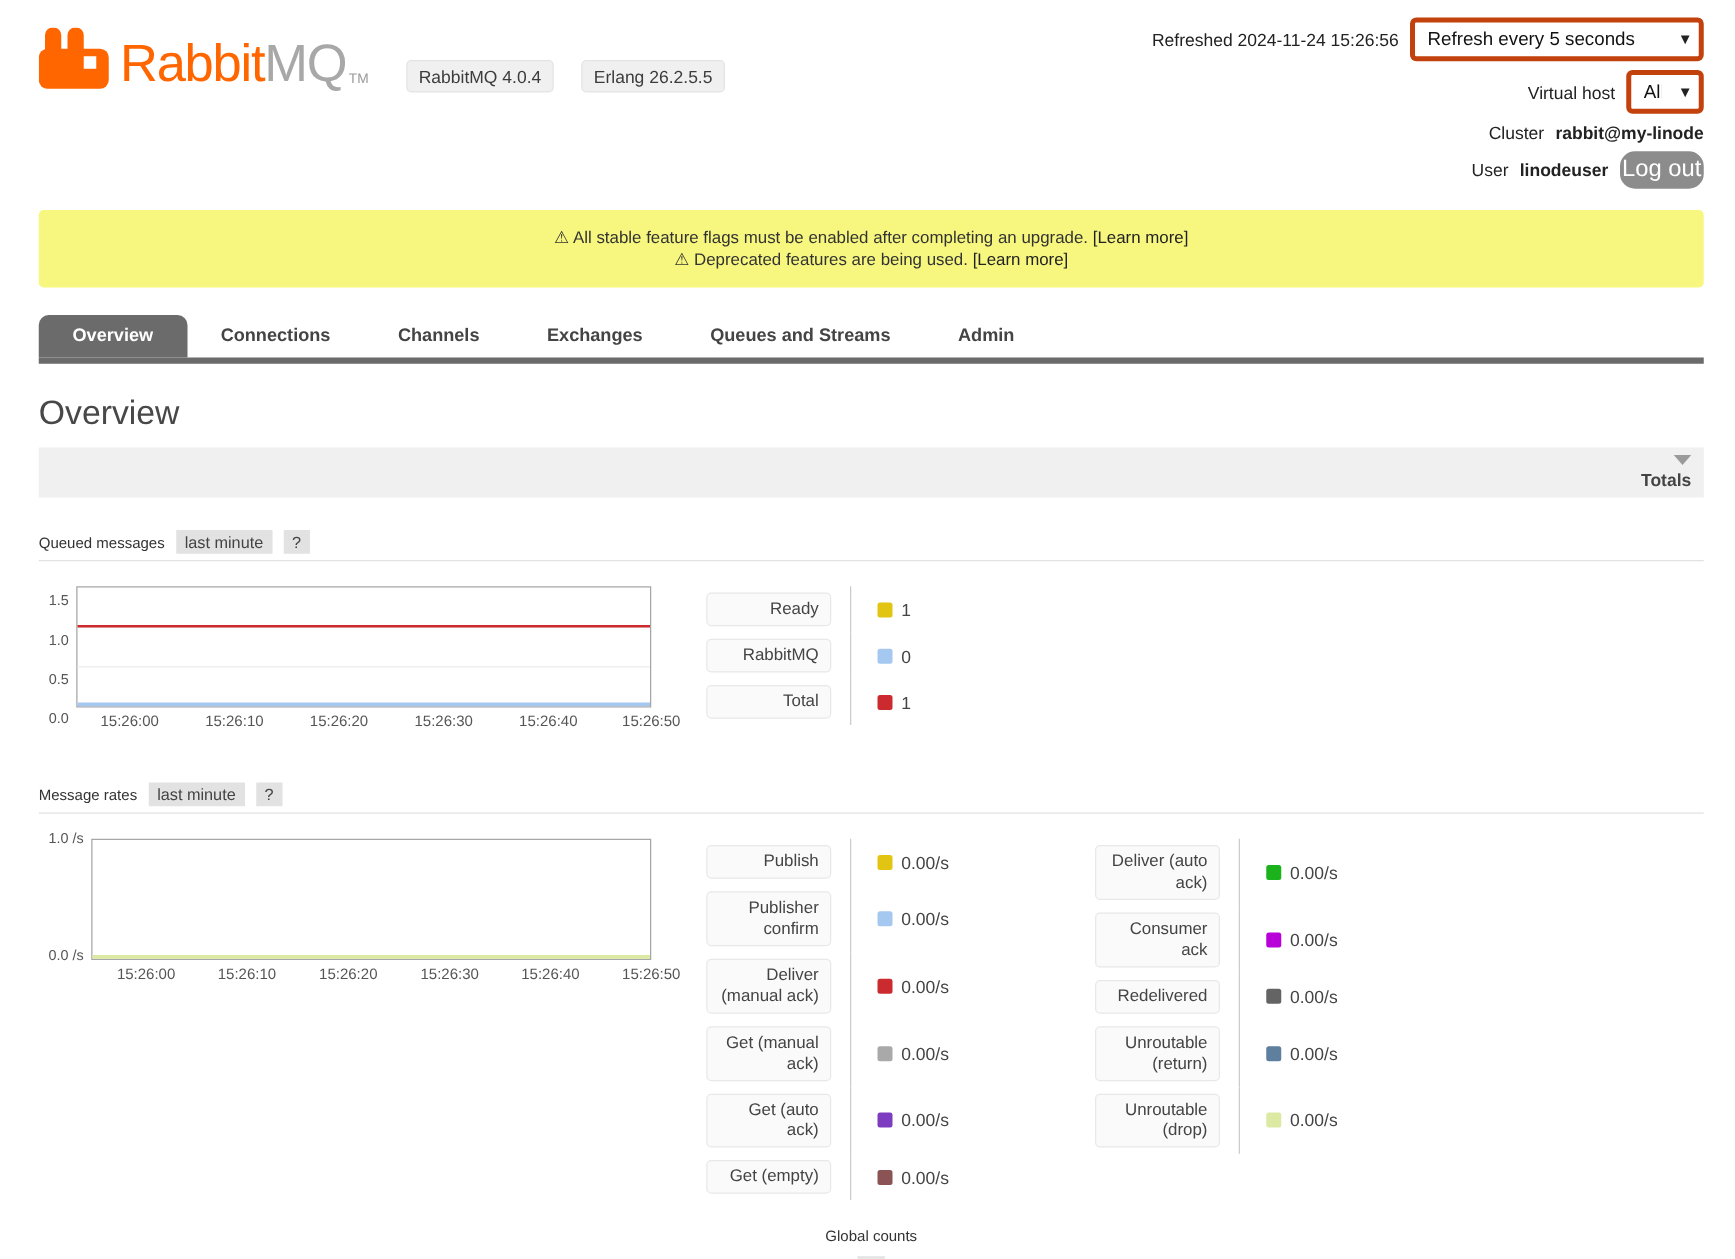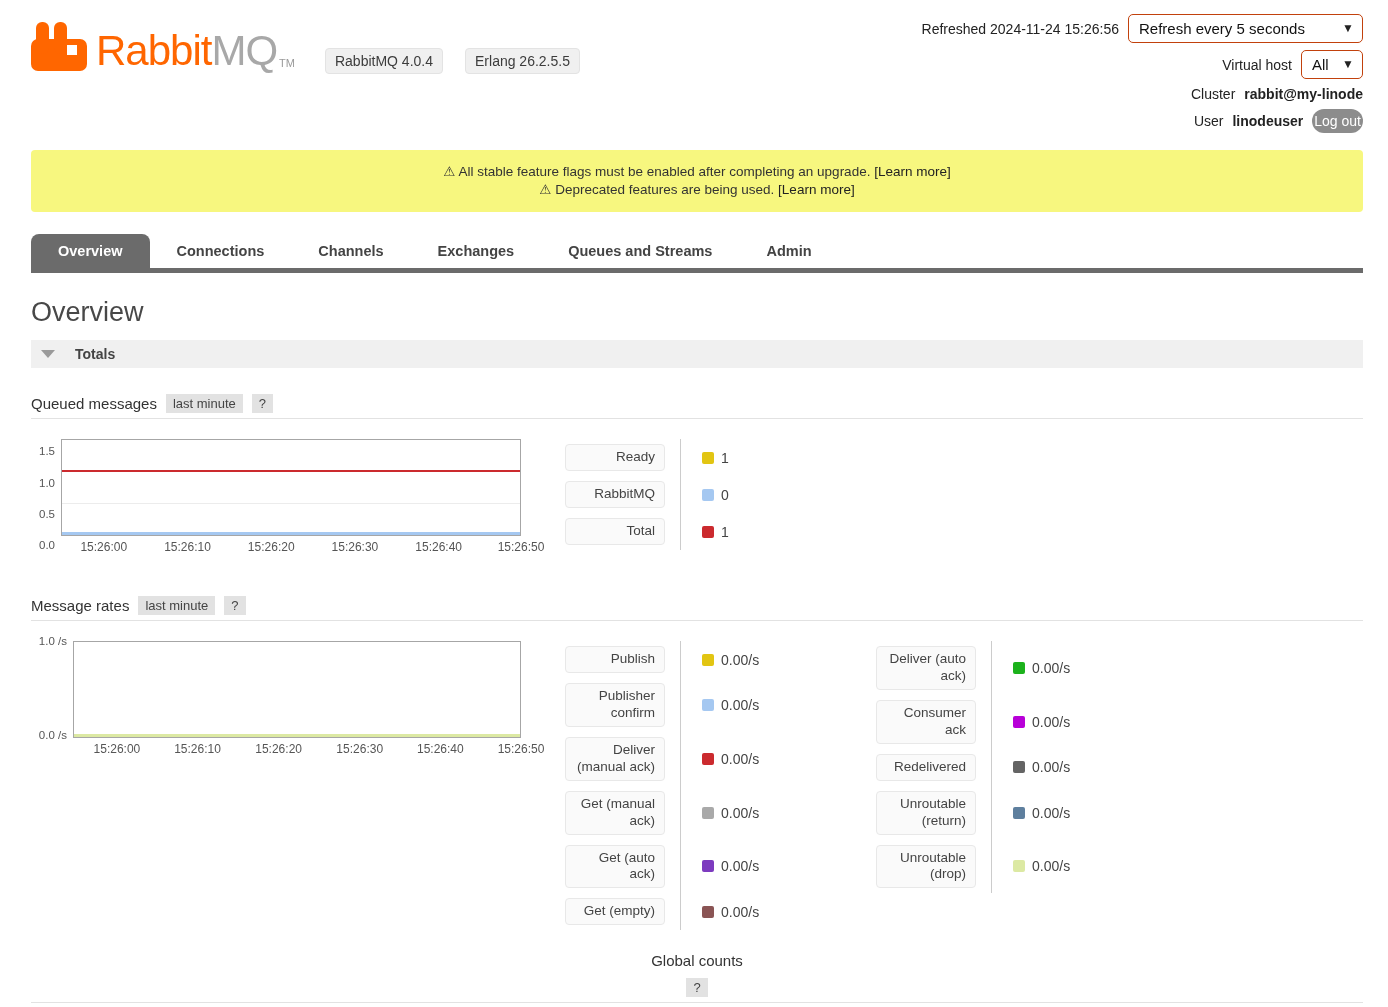--- a/index.html
+++ b/index.html
@@ -26,29 +26,29 @@
     padding:4px 9px; font-size:14px; color:#3c3c3c; white-space:nowrap;
   }
 
   .status { text-align:right; font-size:14px; color:#222; }
   .status-row { display:flex; justify-content:flex-end; align-items:center; gap:9px; margin-bottom:7px; }
   .selwrap { position:relative; display:inline-block; }
   .selwrap select {
     -webkit-appearance:none; appearance:none;
     font-family:"Liberation Sans", sans-serif;
     font-size:15px; color:#111; background:#fff;
-    border:1px solid #c2410c; border-radius:5px;
+    border:4px solid #c2410c; border-radius:5px;
     padding:5px 30px 5px 10px;
   }
   .selwrap .chev { position:absolute; right:9px; top:50%; transform:translateY(-54%); font-size:12px; color:#222; pointer-events:none; }
   .bold { font-weight:bold; }
   .logout-btn {
     background:#8c8c8c; color:#fff; border:none; border-radius:12px;
     font-family:"Liberation Sans", sans-serif;
-    font-size:14px; padding:4px 2px; cursor:pointer;
+    font-size:19px; padding:4px 2px; cursor:pointer;
   }
 
   
   .banner {
     margin-top:10px; background:#f7f77f; border-radius:4px;
     padding:13px 10px; text-align:center; font-size:13.5px; color:#333; line-height:1.35;
   }
   .banner .lm { font-weight:normal; color:#222; cursor:pointer; }
 
   
@@ -60,30 +60,30 @@
   }
   .tab.active {
     background:#6b6b6b; color:#fff; border-radius:8px 8px 0 0;
   }
   .tabbar { height:5px; background:#6b6b6b; }
 
   
   .page-title { margin-top:24px; font-size:27px; font-weight:normal; color:#484848; }
   .totals-bar {
     margin-top:12px; background:#f0f0f0; padding:6px 10px;
-    display:flex; align-items:center; gap:20px; cursor:pointer;
+    display:flex; align-items:flex-end; gap:4px; cursor:pointer;flex-direction:column;
   }
   .tri-down { width:0; height:0; border-left:7px solid transparent; border-right:7px solid transparent; border-top:8px solid #9a9a9a; }
   .totals-label { font-size:14px; font-weight:bold; color:#444; }
 
   .section-head {
     display:flex; align-items:center; gap:9px;
     border-bottom:1px solid #e2e2e2; padding-bottom:5px;
   }
-  .section-title { font-size:15px; color:#333; }
+  .section-title { font-size:12px; color:#333; }
   .mini-badge {
     background:#e2e2e2; color:#444; font-size:13px;
     padding:2px 7px; cursor:pointer;
   }
 
   
   .chart-flex { display:flex; align-items:flex-start; }
   .chart-area { position:relative; }
   .plot {
     position:relative; background:#fff; border:1px solid #a6a6a6;

